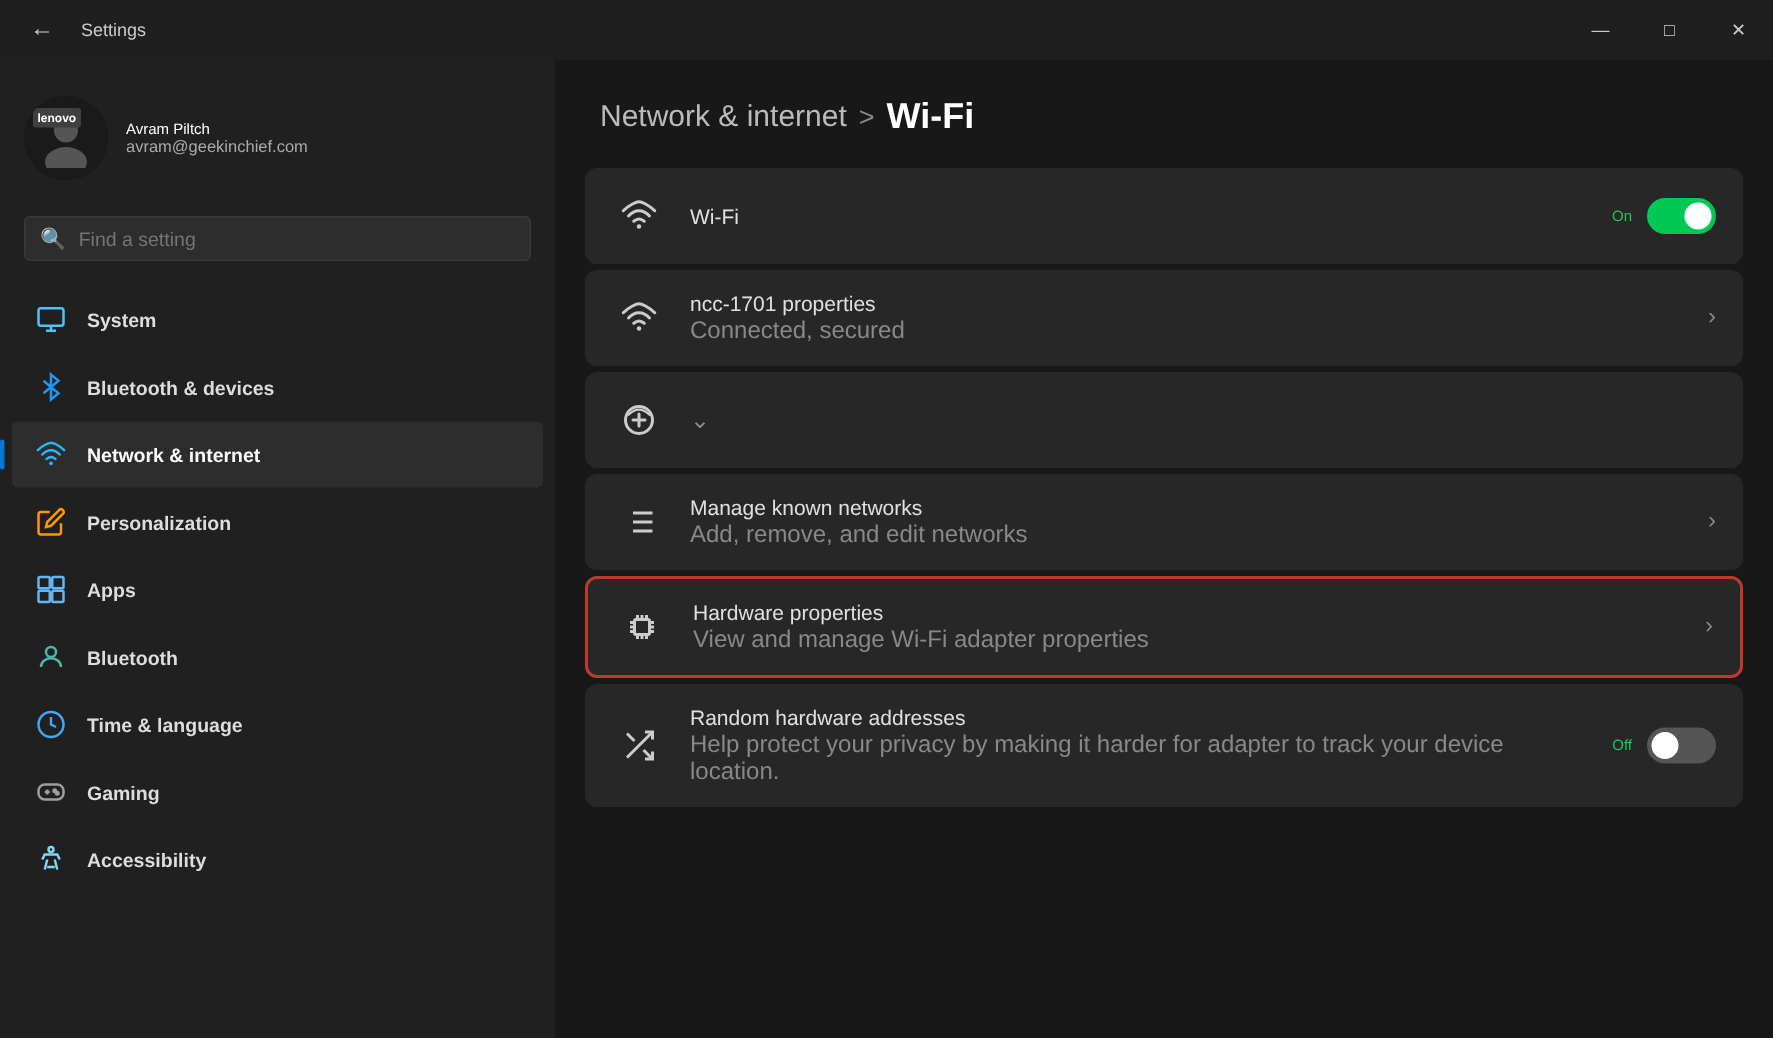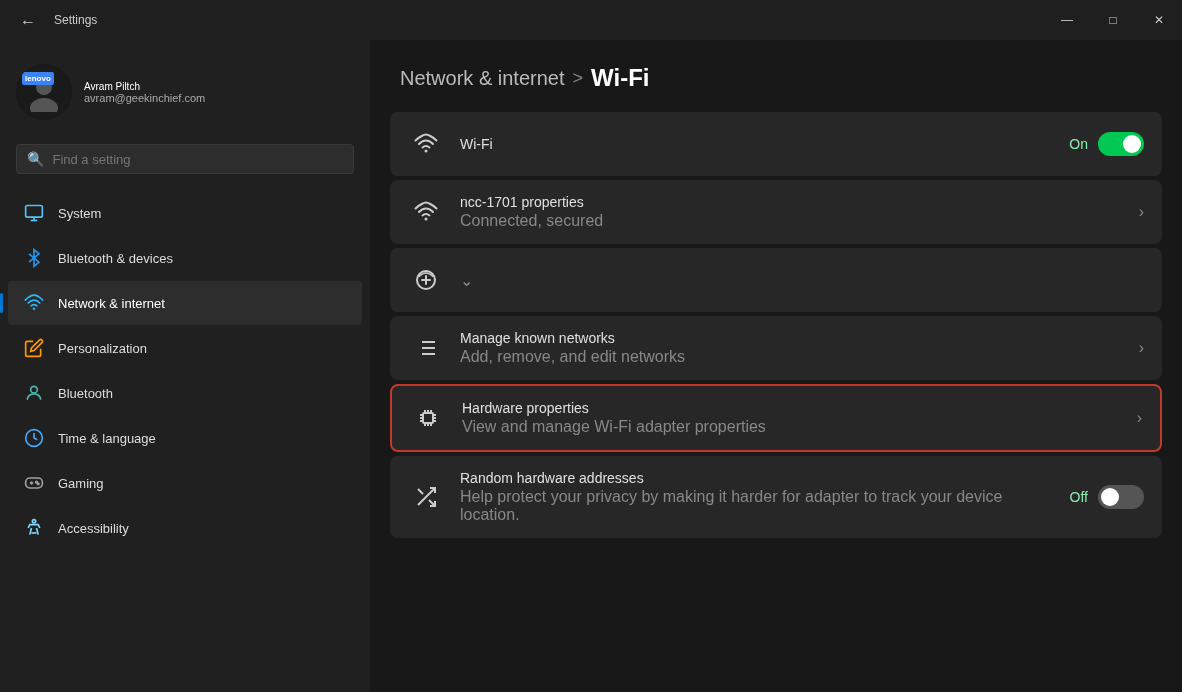--- a/index.html
+++ b/index.html
@@ -94,21 +94,21 @@
       background: #1a1a1a;
       display: flex;
       align-items: center;
       justify-content: center;
       font-size: 10px;
       color: #e00;
       font-weight: bold;
       position: relative;
     }
     .lenovo-logo {
-      background: #3b82f6;
+      background: #404040;
       color: white;
       font-size: 8px;
       font-weight: bold;
       padding: 2px 3px;
       border-radius: 2px;
       position: absolute;
       top: 8px;
       left: 6px;
     }
     .profile-info { display: flex; flex-direction: column; }
@@ -165,21 +165,21 @@
       border-radius: 2px;
     }
     .nav-icon {
       width: 20px;
       height: 20px;
       display: flex;
       align-items: center;
       justify-content: center;
       flex-shrink: 0;
     }
-    .nav-label { font-size: 13px; color: #ddd; }
+    .nav-label { font-size: 13px; color: #ddd; font-weight: bold; }
     .nav-item.active .nav-label { color: #fff; }
 
     
     .icon-system { color: #4fc3f7; }
     .icon-bluetooth { color: #2196f3; }
     .icon-network { color: #29b6f6; }
     .icon-personalization { color: #ff9800; }
     .icon-apps { color: #64b5f6; }
     .icon-accounts { color: #4db6ac; }
     .icon-time { color: #42a5f5; }
@@ -245,21 +245,21 @@
     .setting-text { flex: 1; }
     .setting-title { font-size: 14px; color: #e0e0e0; font-weight: 500; }
     .setting-subtitle { font-size: 16px; color: #888; margin-top: 2px; }
 
     .setting-control {
       display: flex;
       align-items: center;
       gap: 10px;
       flex-shrink: 0;
     }
-    .setting-label { font-size: 14px; color: #86efac; }
+    .setting-label { font-size: 10px; color: #22c55e; }
 
     
     .toggle {
       width: 46px;
       height: 24px;
       border-radius: 12px;
       position: relative;
       cursor: pointer;
       flex-shrink: 0;
     }
@@ -365,20 +365,31 @@
       <div class="nav-item">
         <span class="nav-icon icon-personalization">
           <svg width="20" height="20" viewBox="0 0 24 24" fill="none" stroke="#ff9800" stroke-width="2">
               <path d="M11 4H4a2 2 0 00-2 2v14a2 2 0 002 2h14a2 2 0 002-2v-7"></path>
               <path d="M18.5 2.5a2.121 2.121 0 013 3L12 15l-4 1 1-4 9.5-9.5z"></path>
             </svg>
         </span>
         <span class="nav-label">Personalization</span>
       </div>
 
+      <div class="nav-item">
+        <span class="nav-icon icon-apps">
+          <svg width="20" height="20" viewBox="0 0 24 24" fill="none" stroke="#64b5f6" stroke-width="2">
+              <rect x="2" y="2" width="9" height="9" rx="1"></rect>
+              <rect x="13" y="2" width="9" height="9" rx="1"></rect>
+              <rect x="2" y="13" width="9" height="9" rx="1"></rect>
+              <rect x="13" y="13" width="9" height="9" rx="1"></rect>
+            </svg>
+        </span>
+        <span class="nav-label">Apps</span>
+      </div>
 
       <div class="nav-item">
         <span class="nav-icon icon-accounts">
           <svg width="20" height="20" viewBox="0 0 24 24" fill="none" stroke="#4db6ac" stroke-width="2">
               <circle cx="12" cy="8" r="4"></circle>
               <path d="M4 20c0-4 3.6-7 8-7s8 3 8 7"></path>
             </svg>
         </span>
         <span class="nav-label">Bluetooth</span>
       </div>

